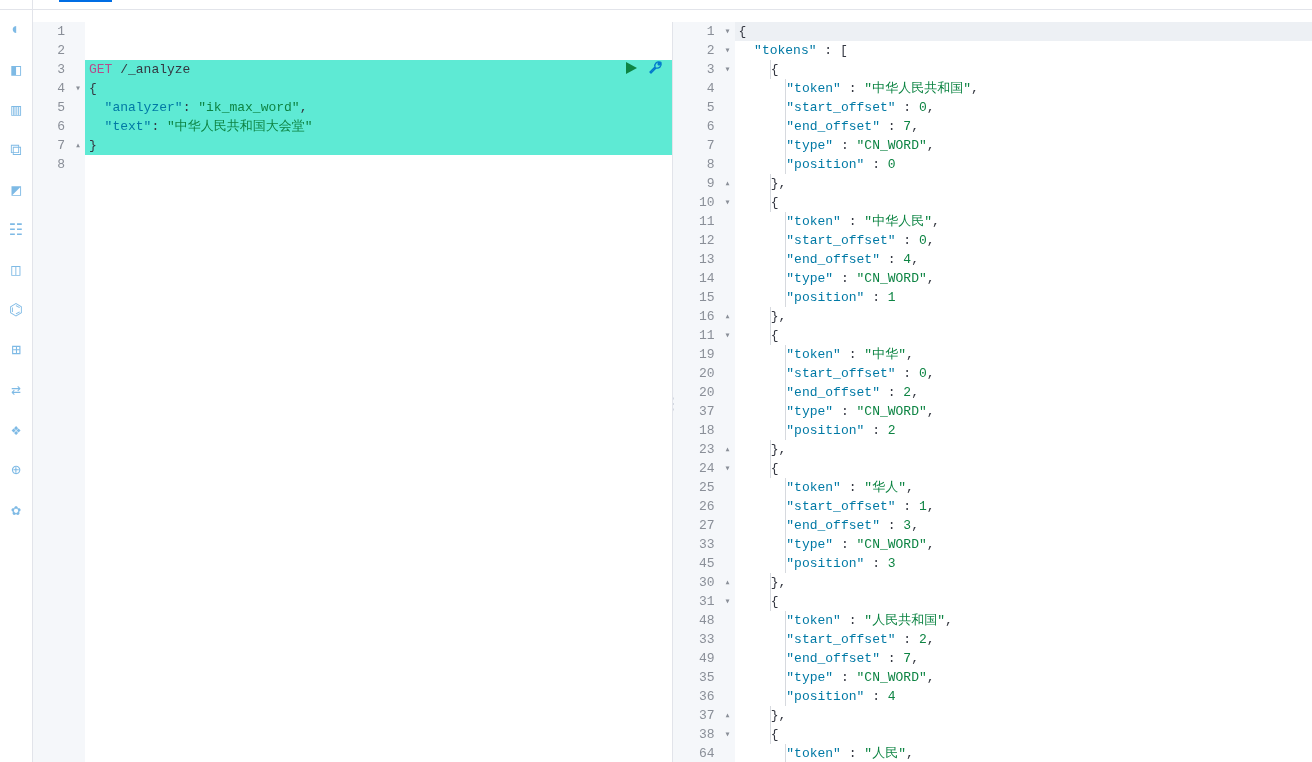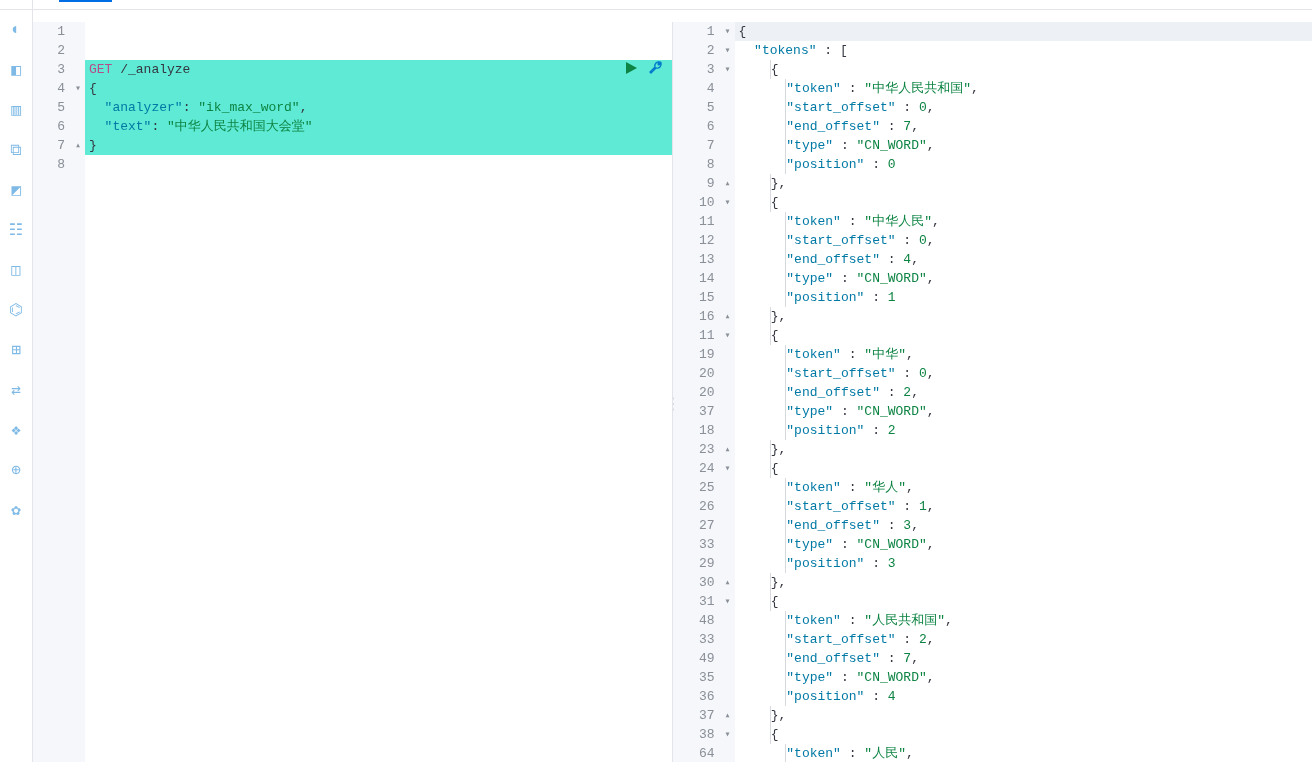--- a/index.html
+++ b/index.html
@@ -222,21 +222,21 @@
         <div>20</div>
         <div>20</div>
         <div>37</div>
         <div>18</div>
         <div>23</div>
         <div>24</div>
         <div>25</div>
         <div>26</div>
         <div>27</div>
         <div>33</div>
-        <div>29</div>
+        <div>45</div>
         <div>30</div>
         <div>31</div>
         <div>48</div>
         <div>33</div>
         <div>49</div>
         <div>35</div>
         <div>36</div>
         <div>37</div>
         <div>38</div>
         <div>64</div>

